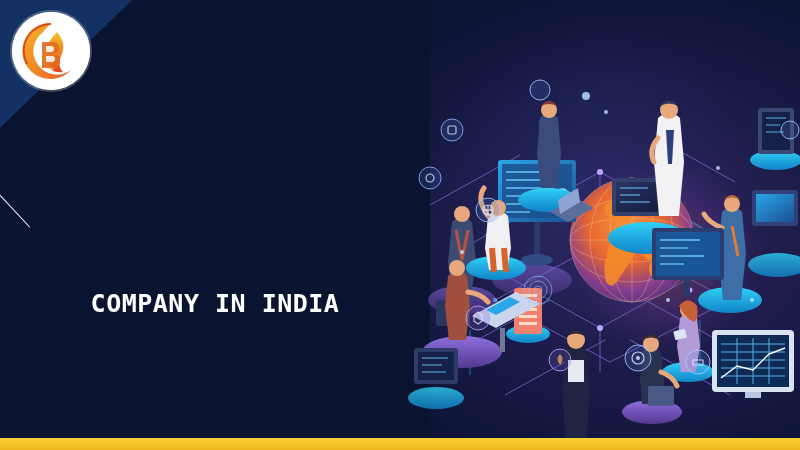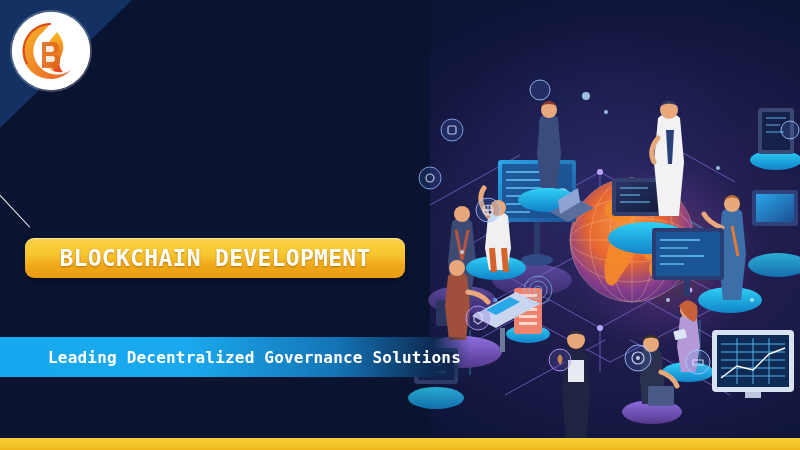--- a/index.html
+++ b/index.html
@@ -408,23 +408,18 @@
 
       <path d="M45 20 q10 12 4 24 q-4 10 2 16 q-14 2 -18 -12 q-3 -12 12 -28 Z" fill="url(#fl2)"></path>
       <path d="M40 30 q6 10 1 18 q-3 6 1 10 q-9 0 -10 -10 q-1 -10 8 -18 Z" fill="#fde68a" opacity="0.75"></path>
 
       <path d="M30 30 h10 q7 0 7 6 q0 5 -5 6 q6 1 6 7 q0 7 -8 7 h-10 Z" fill="#e06a1c" opacity="0.9"></path>
       <path d="M34 34 h5 q3 0 3 3 t-3 3 h-5 Z M34 44 h6 q3 0 3 3 t-3 3 h-6 Z" fill="#ffffff" opacity="0.85"></path>
     </svg>
   </div>
 
 
-  <div class="pill">
-    <span>BLOCKCHAIN DEVELOPMENT</span>
-  </div>
-
-
-  <div class="tagbar">
-    <span>Leading Decentralized Governance Solutions</span>
-  </div>
+
+  <div class="company">COMPANY IN INDIA</div>
+
 
   <div class="goldbar"></div>
 </div>
 
 </body></html>

